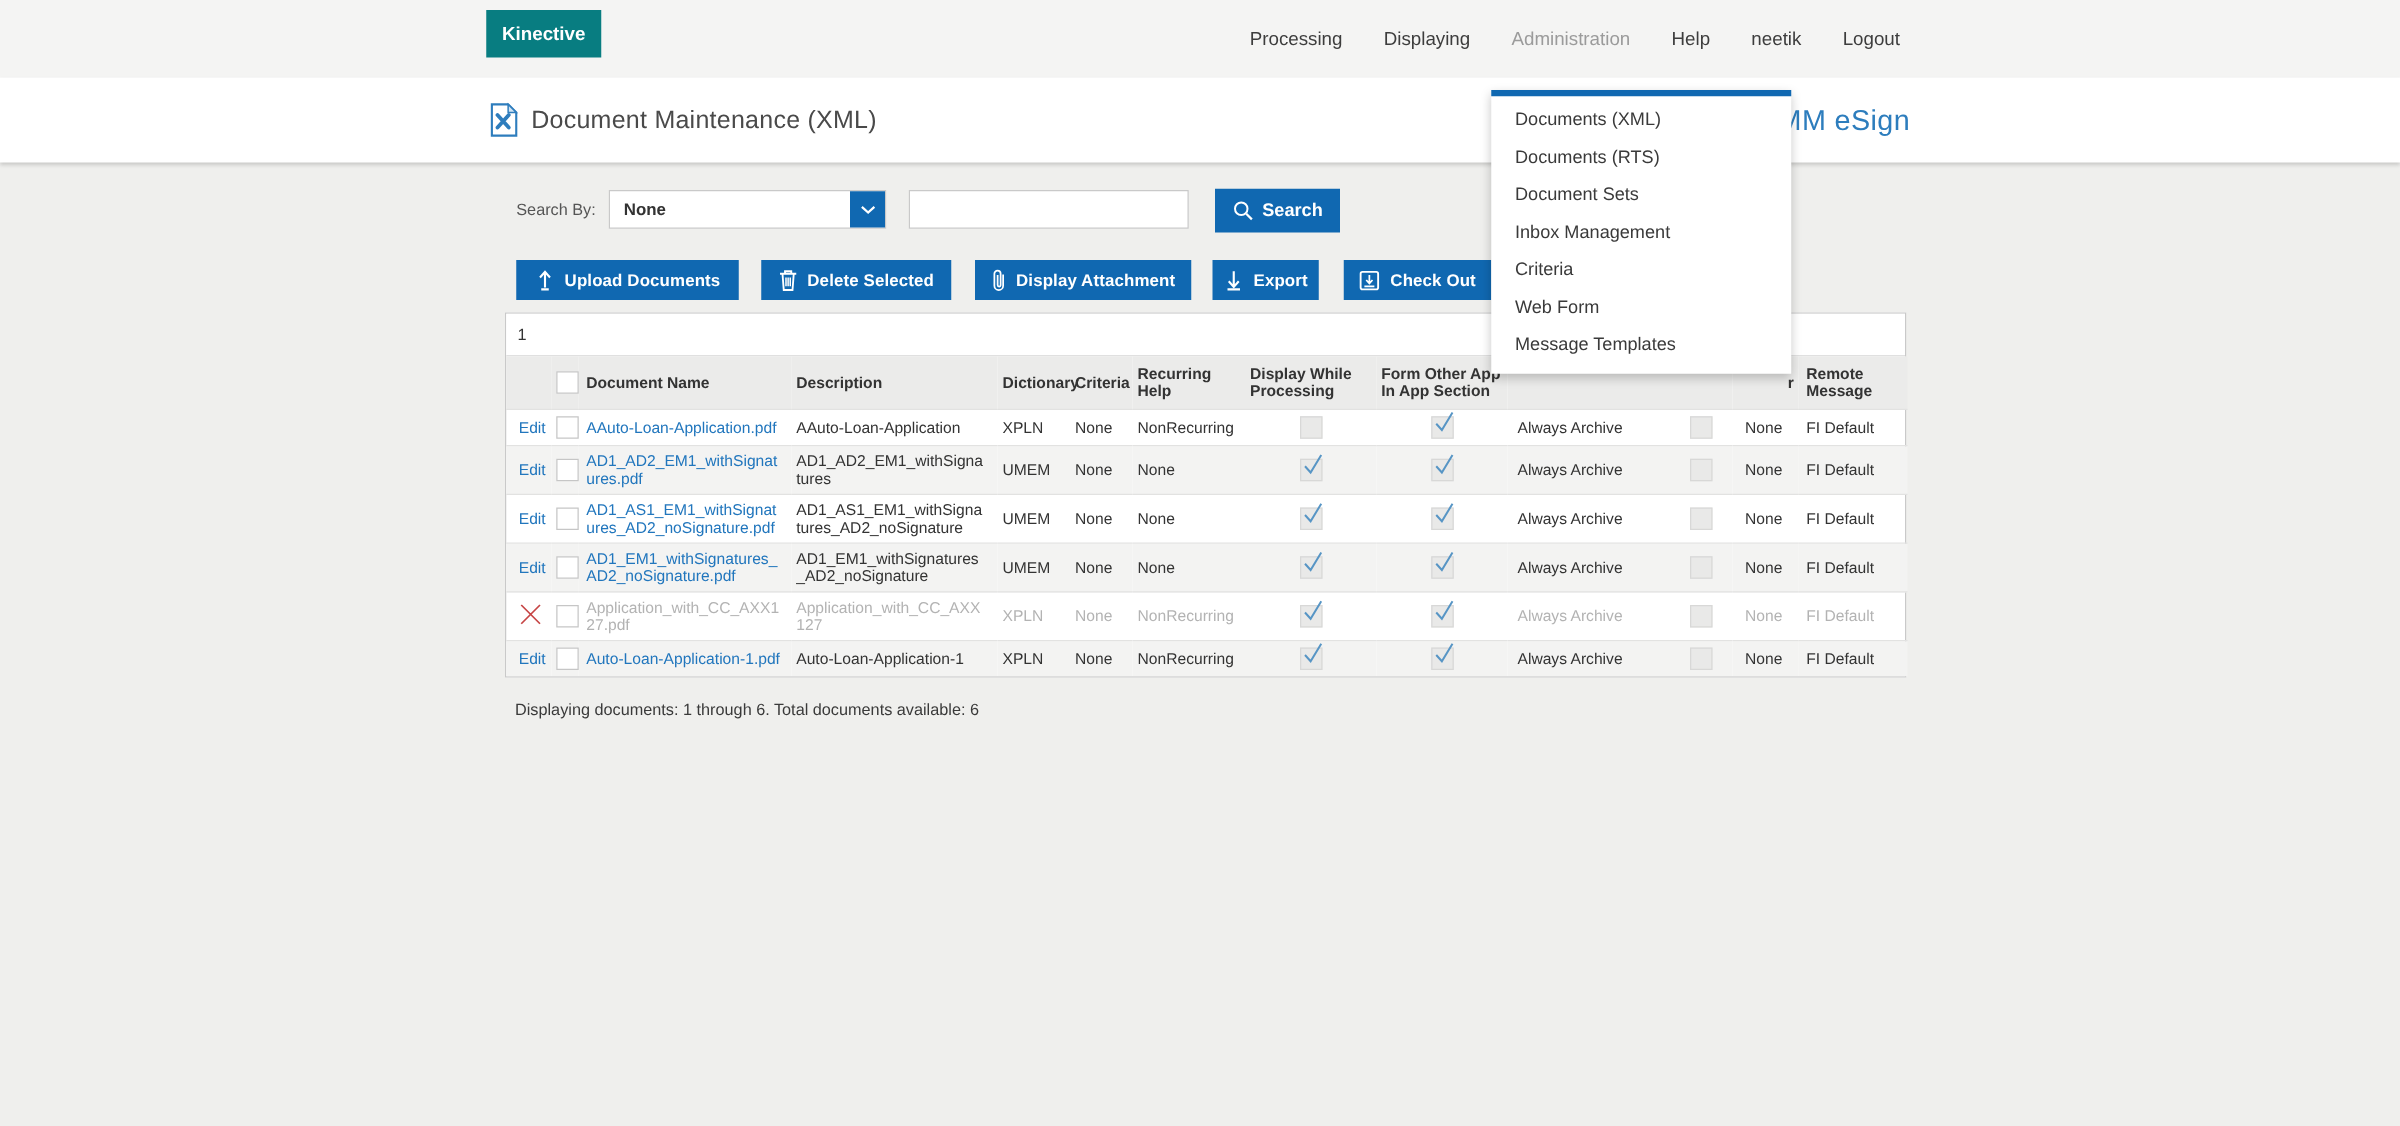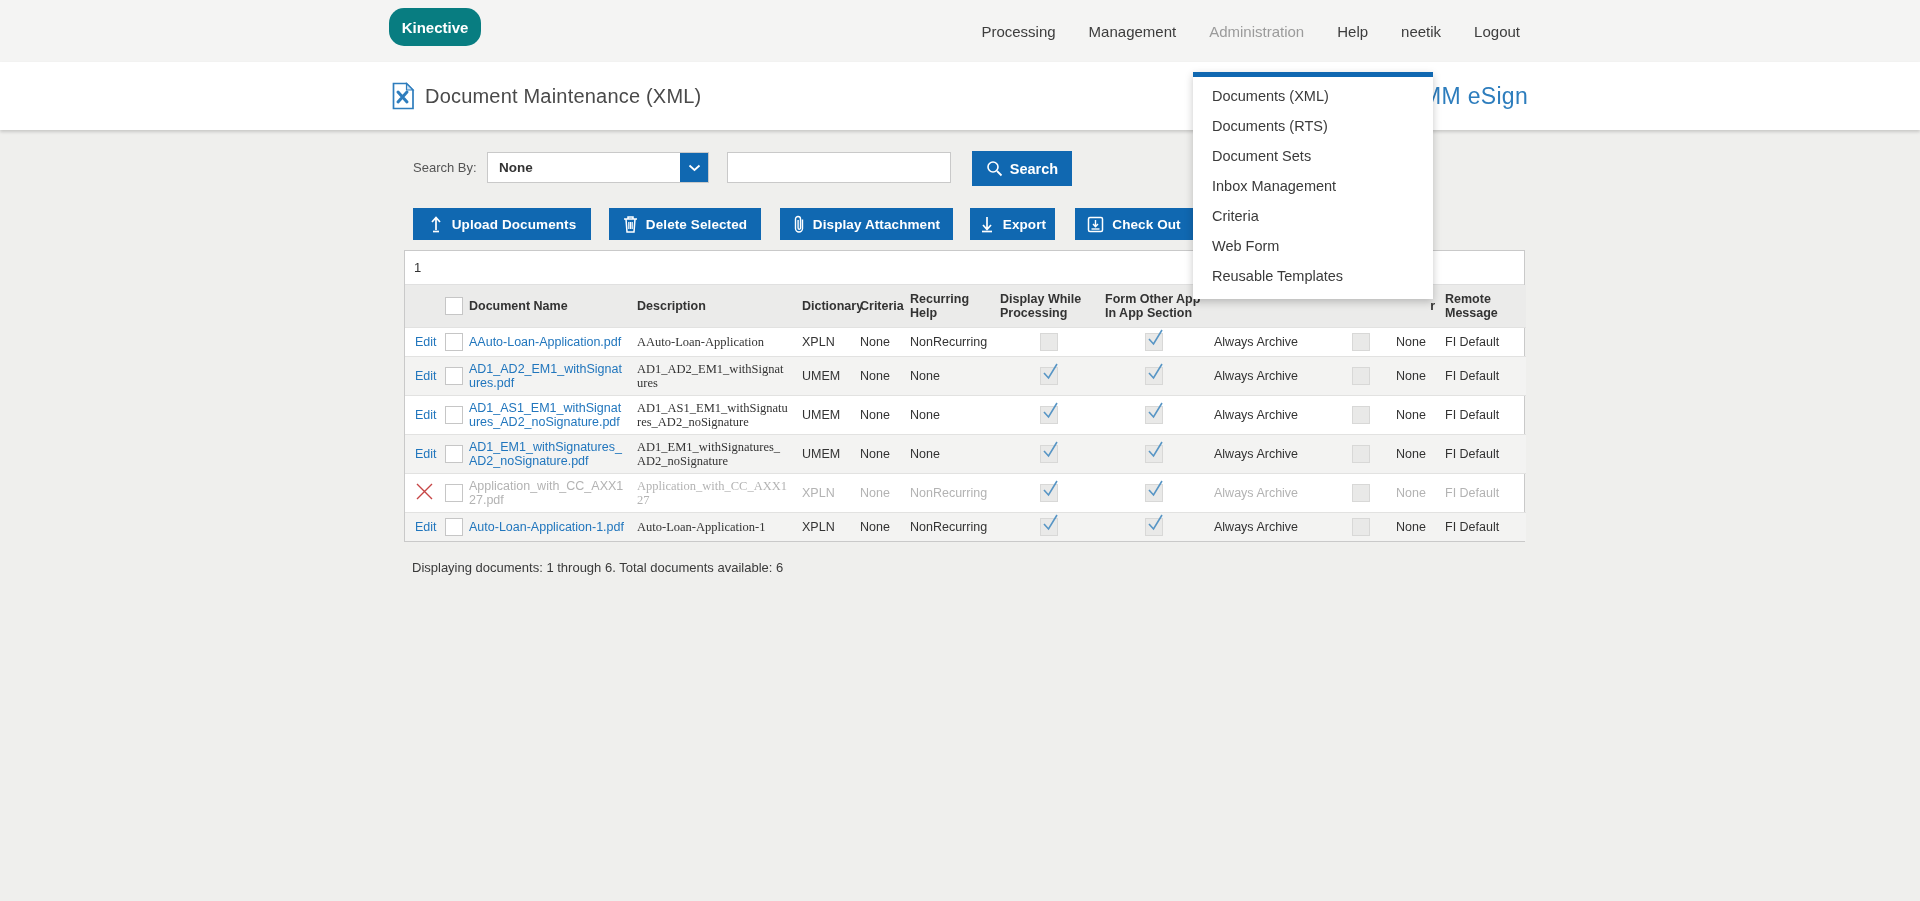--- a/index.html
+++ b/index.html
@@ -6,21 +6,21 @@
   body{
     width:1920px;height:901px;overflow:hidden;
     font-family:"Liberation Sans","DejaVu Sans",sans-serif;
     background:#efefed;color:#333;
   }
   #page{position:relative;width:1920px;height:901px;}
 
   
   .navbar{position:absolute;left:0;top:0;width:1920px;height:62px;background:#f4f4f3;}
   .logo{position:absolute;left:389px;top:8px;width:92px;height:38px;background:#087d81;
-        color:#fff;font-weight:bold;font-size:15px;display:flex;align-items:center;justify-content:center;border-radius:15px;}
+        color:#fff;font-weight:bold;font-size:15px;display:flex;align-items:center;justify-content:center;}
   .nav-links{position:absolute;right:400px;top:0;height:62px;display:flex;align-items:center;gap:33px;}
   .nav-link{font-size:15px;color:#3d3d3d;cursor:pointer;white-space:nowrap;}
   .nav-link.active{color:#9b9b9b;}
 
   
   .header-strip{position:absolute;left:0;top:62px;width:1920px;height:68px;background:#ffffff;
         box-shadow:0 2px 3px rgba(0,0,0,0.16);}
   .title-wrap{position:absolute;left:392px;top:0;height:68px;display:flex;align-items:center;gap:10px;}
   .page-title{font-size:20px;color:#4a4a4a;letter-spacing:0.2px;}
   .esign-brand{position:absolute;right:392px;top:0;height:68px;display:flex;align-items:center;
@@ -60,21 +60,21 @@
         border:1px solid #c9c9c9;box-sizing:border-box;}
   .pager{height:33px;line-height:33px;padding-left:9px;font-size:13px;color:#333;background:#fff;
         border-bottom:1px solid #e0e0e0;cursor:pointer;}
   table{border-collapse:collapse;table-layout:fixed;width:100%;}
   th,td{font-size:12.5px;vertical-align:middle;}
   thead th{background:#ebebea;font-weight:bold;color:#333;text-align:left;padding:6px 4px;height:30px;
         white-space:pre-line;line-height:14px;}
   tbody td{padding:5px 4px;line-height:14px;height:18px;border-top:1px solid #e2e2e1;word-break:break-all;}
   tbody tr:nth-child(even){background:#f3f3f2;}
   th.c-name,td.c-name{padding-left:6px;padding-right:8px;}
-  td.c-desc{padding-right:10px;font-family:Liberation Serif, serif;}
+  td.c-desc{padding-right:10px;}
   th.c-desc{padding-left:4px;}
   th.c-tick,td.c-tick{text-align:center;}
   td.c-arch{padding-left:8px;}
   th.c-flagr{text-align:right;padding-right:4px;}
   td.c-flagr{padding-left:10px;}
   td.c-rem,th.c-rem{padding-left:6px;}
   td.c-action{padding-left:10px;}
   a.edit-link,a.doc-link{color:#2176bd;text-decoration:none;cursor:pointer;}
   tr.disabled td, tr.disabled a.doc-link{color:#b3b3b3;}
   .checkbox{display:inline-block;width:16px;height:16px;background:#fff;border:1px solid #c6c6c6;vertical-align:middle;cursor:pointer;}
@@ -87,21 +87,21 @@
 </style>
 </head>
 <body>
 
 <div id="page">
 
   <div class="navbar">
     <div class="logo">Kinective</div>
     <div class="nav-links">
         <span class="nav-link">Processing</span>
-        <span class="nav-link">Management</span>
+        <span class="nav-link">Displaying</span>
         <span class="nav-link active">Administration</span>
         <span class="nav-link">Help</span>
         <span class="nav-link">neetik</span>
         <span class="nav-link">Logout</span>
       </div>
   </div>
 
   <div class="header-strip">
     <div class="title-wrap">
       <span style="display:flex;">
@@ -344,17 +344,17 @@
 
   <div class="admin-dropdown">
     <div class="topbar"></div>
     <ul>
         <li>Documents (XML)</li>
         <li>Documents (RTS)</li>
         <li>Document Sets</li>
         <li>Inbox Management</li>
         <li>Criteria</li>
         <li>Web Form</li>
-        <li>Reusable Templates</li>
+        <li>Message Templates</li>
       </ul>
   </div>
 
 </div>
 
 </body></html>

